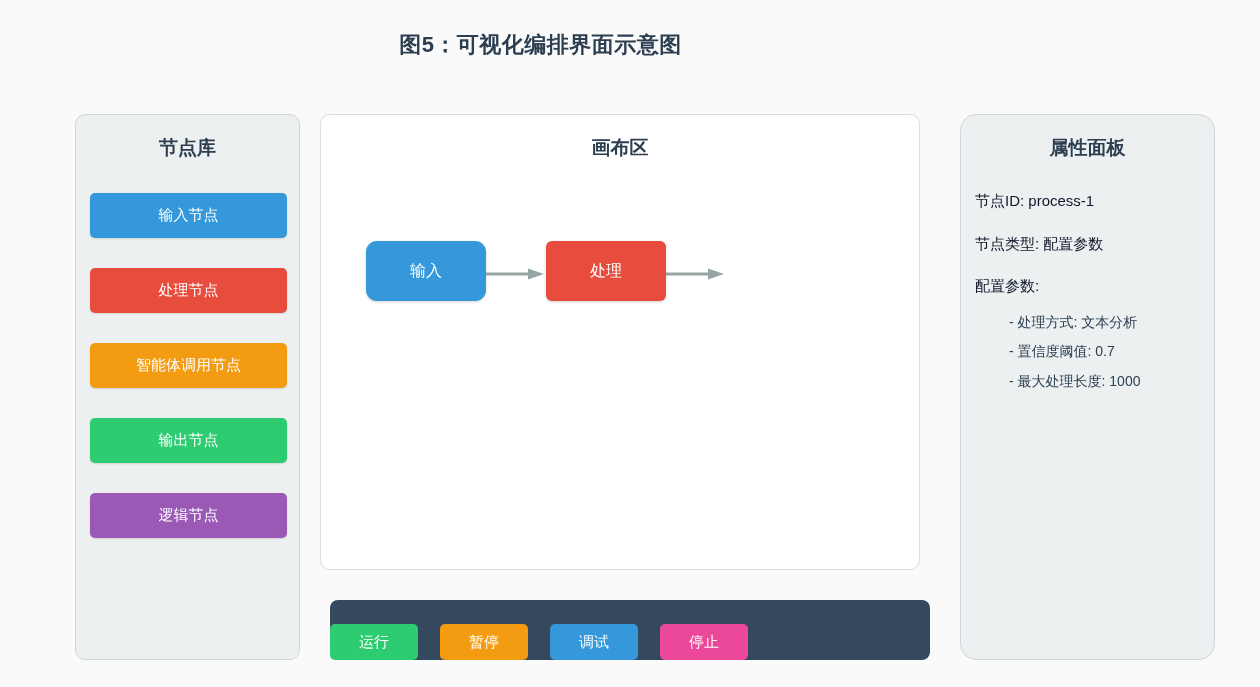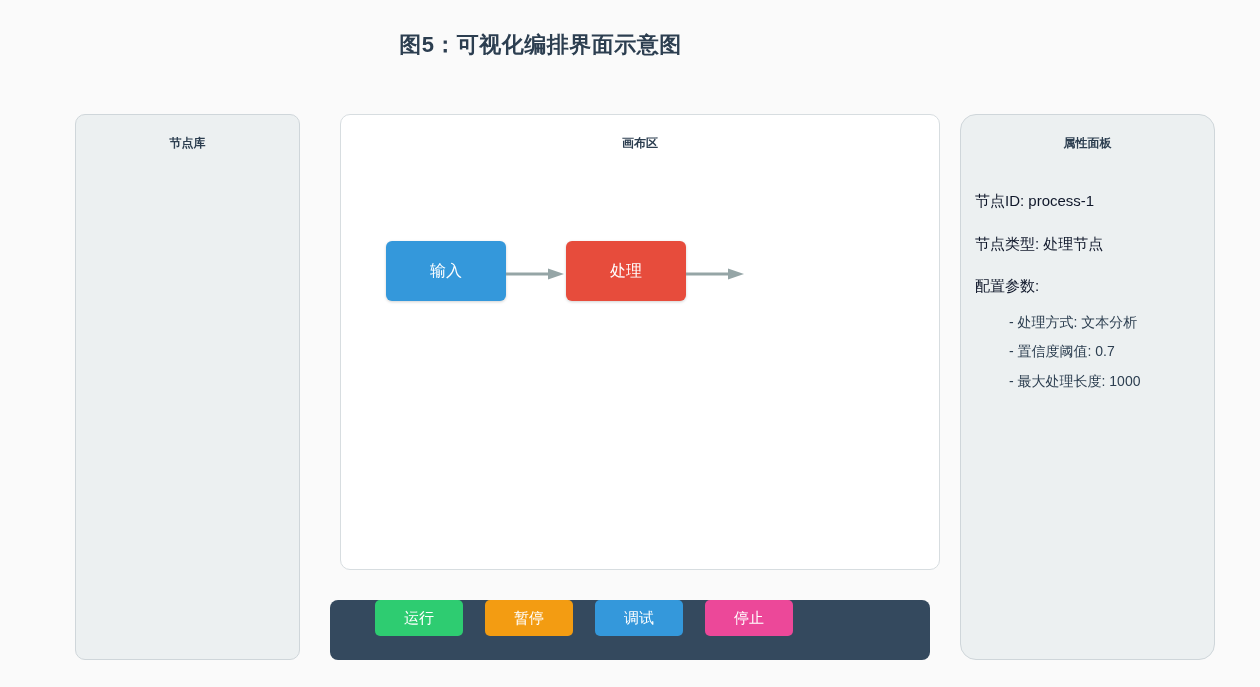--- a/index.html
+++ b/index.html
@@ -33,21 +33,21 @@
   
   .panel {
     position: absolute;
     background: #ecf0f1;
     border: 1px solid #cfd6da;
     border-radius: 10px;
     box-sizing: border-box;
   }
   .panel-title {
     text-align: center;
-    font-size: 12px;
+    font-size: 19px;
     font-weight: bold;
     color: #2c3e50;
     margin-top: 20px;
   }
 
   
   #node-library {
     left: 75px;
     top: 114px;
     width: 225px;
@@ -68,21 +68,21 @@
     color: #ffffff;
     font-size: 15px;
     margin-bottom: 30px;
     box-shadow: 0 1px 2px rgba(0,0,0,0.12);
     cursor: pointer;
     user-select: none;
   }
 
   
   #canvas-panel {
-    left: 340px;
+    left: 320px;
     top: 114px;
     width: 600px;
     height: 456px;
     background: #ffffff;
     border: 1px solid #d7dde0;
   }
   .canvas-stage {
     position: absolute;
     left: 0;
     top: 0;
@@ -96,21 +96,21 @@
     border-radius: 6px;
     display: flex;
     align-items: center;
     justify-content: center;
     color: #ffffff;
     font-size: 16px;
     box-shadow: 0 1px 3px rgba(0,0,0,0.18);
     cursor: pointer;
     user-select: none;
   }
-  #flow-node-0 { left: 45px;  top: 126px; }
+  #flow-node-0 { left: 45px;  top: 126px; border-radius: 11px; }
   #flow-node-1 { left: 225px; top: 126px; }
   #flow-node-2 { left: 405px; top: 126px; }
 
   .connector {
     position: absolute;
     top: 153px;
     width: 60px;
     height: 12px;
   }
   #connector-0 { left: 165px; }
@@ -150,23 +150,22 @@
   
   #toolbar {
     position: absolute;
     left: 330px;
     top: 600px;
     width: 600px;
     height: 60px;
     background: #34495e;
     border-radius: 8px;
     display: flex;
-    align-items: flex-start;
+    align-items: flex-end;
     gap: 22px;
-    padding-left: 45px;
     box-sizing: border-box;
   }
   .tool-button {
     min-width: 88px;
     height: 36px;
     border-radius: 5px;
     display: flex;
     align-items: center;
     justify-content: center;
     color: #ffffff;
@@ -177,20 +176,37 @@
     box-sizing: border-box;
   }
 </style>
 </head>
 <body>
 
 <div class="page-title">图5：可视化编排界面示意图</div>
 
 <div class="panel" id="node-library">
   <div class="panel-title">节点库</div>
+  <div class="node-list">
+    <div class="node-chip" style="background-color: rgb(52, 152, 219);">
+      <span>输入节点</span>
+    </div>
+    <div class="node-chip" style="background-color: rgb(231, 76, 60);">
+      <span>处理节点</span>
+    </div>
+    <div class="node-chip" style="background-color: rgb(243, 156, 18);">
+      <span>智能体调用节点</span>
+    </div>
+    <div class="node-chip" style="background-color: rgb(46, 204, 113);">
+      <span>输出节点</span>
+    </div>
+    <div class="node-chip" style="background-color: rgb(155, 89, 182);">
+      <span>逻辑节点</span>
+    </div>
+  </div>
 </div>
 
 <div class="panel" id="canvas-panel">
   <div class="panel-title">画布区</div>
   <div class="canvas-stage">
 
     <div class="flow-node" id="flow-node-0" style="background-color: rgb(52, 152, 219);">
       <span>输入</span>
     </div>
 
@@ -209,21 +225,21 @@
     </svg>
 
 
   </div>
 </div>
 
 <div class="panel" id="properties-panel">
   <div class="panel-title">属性面板</div>
   <div class="prop-body">
     <div class="prop-line">节点ID: process-1</div>
-    <div class="prop-line">节点类型: 处理节点</div>
+    <div class="prop-line">节点类型: 配置参数</div>
     <div class="prop-line">配置参数:</div>
     <div class="prop-sublist">
       <div class="prop-subline">- 处理方式: 文本分析</div>
       <div class="prop-subline">- 置信度阈值: 0.7</div>
       <div class="prop-subline">- 最大处理长度: 1000</div>
     </div>
   </div>
 </div>
 
 <div id="toolbar">

